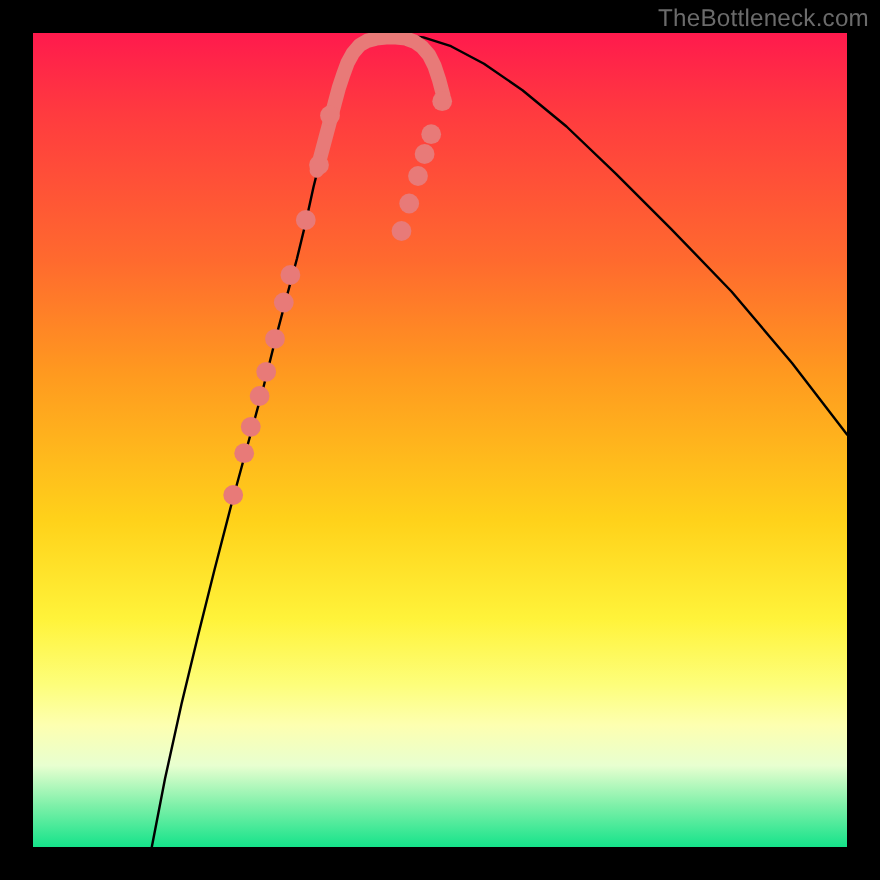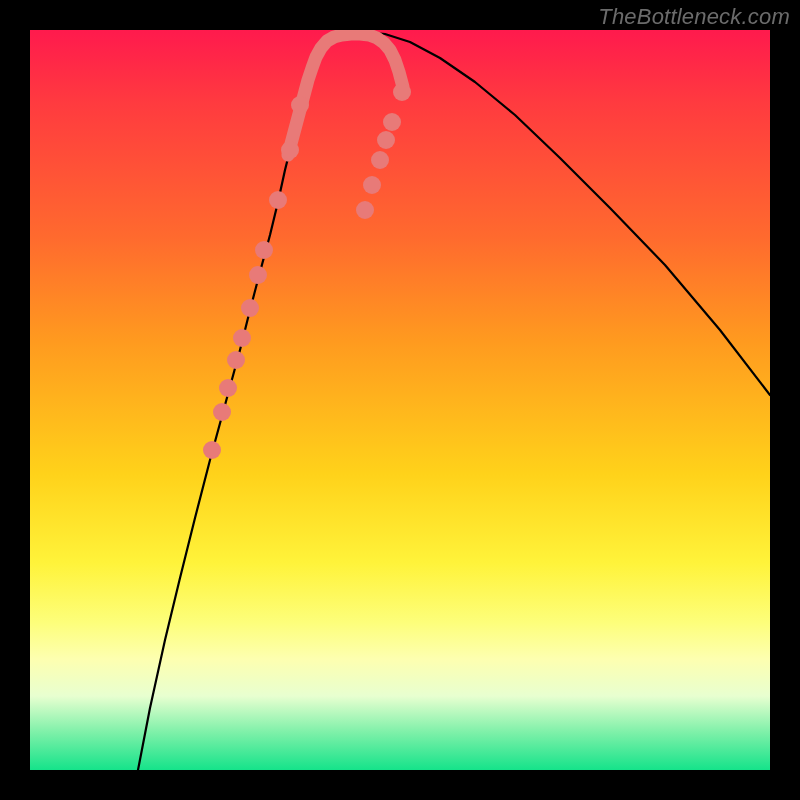--- a/index.html
+++ b/index.html
@@ -11,21 +11,20 @@
     overflow: hidden;
     font-family: Arial, Helvetica, sans-serif;
   }
   .frame {
     position: absolute;
     left: 0;
     top: 0;
     width: 800px;
     height: 717px;
     background: #000;
-    font-style: italic;
   }
   .plot {
     position: absolute;
     left: 30px;
     top: 30px;
     width: 740px;
     height: 740px;
     background: linear-gradient(to bottom,
       #ff1a4d 0%,
       #ff3b3f 10%,

